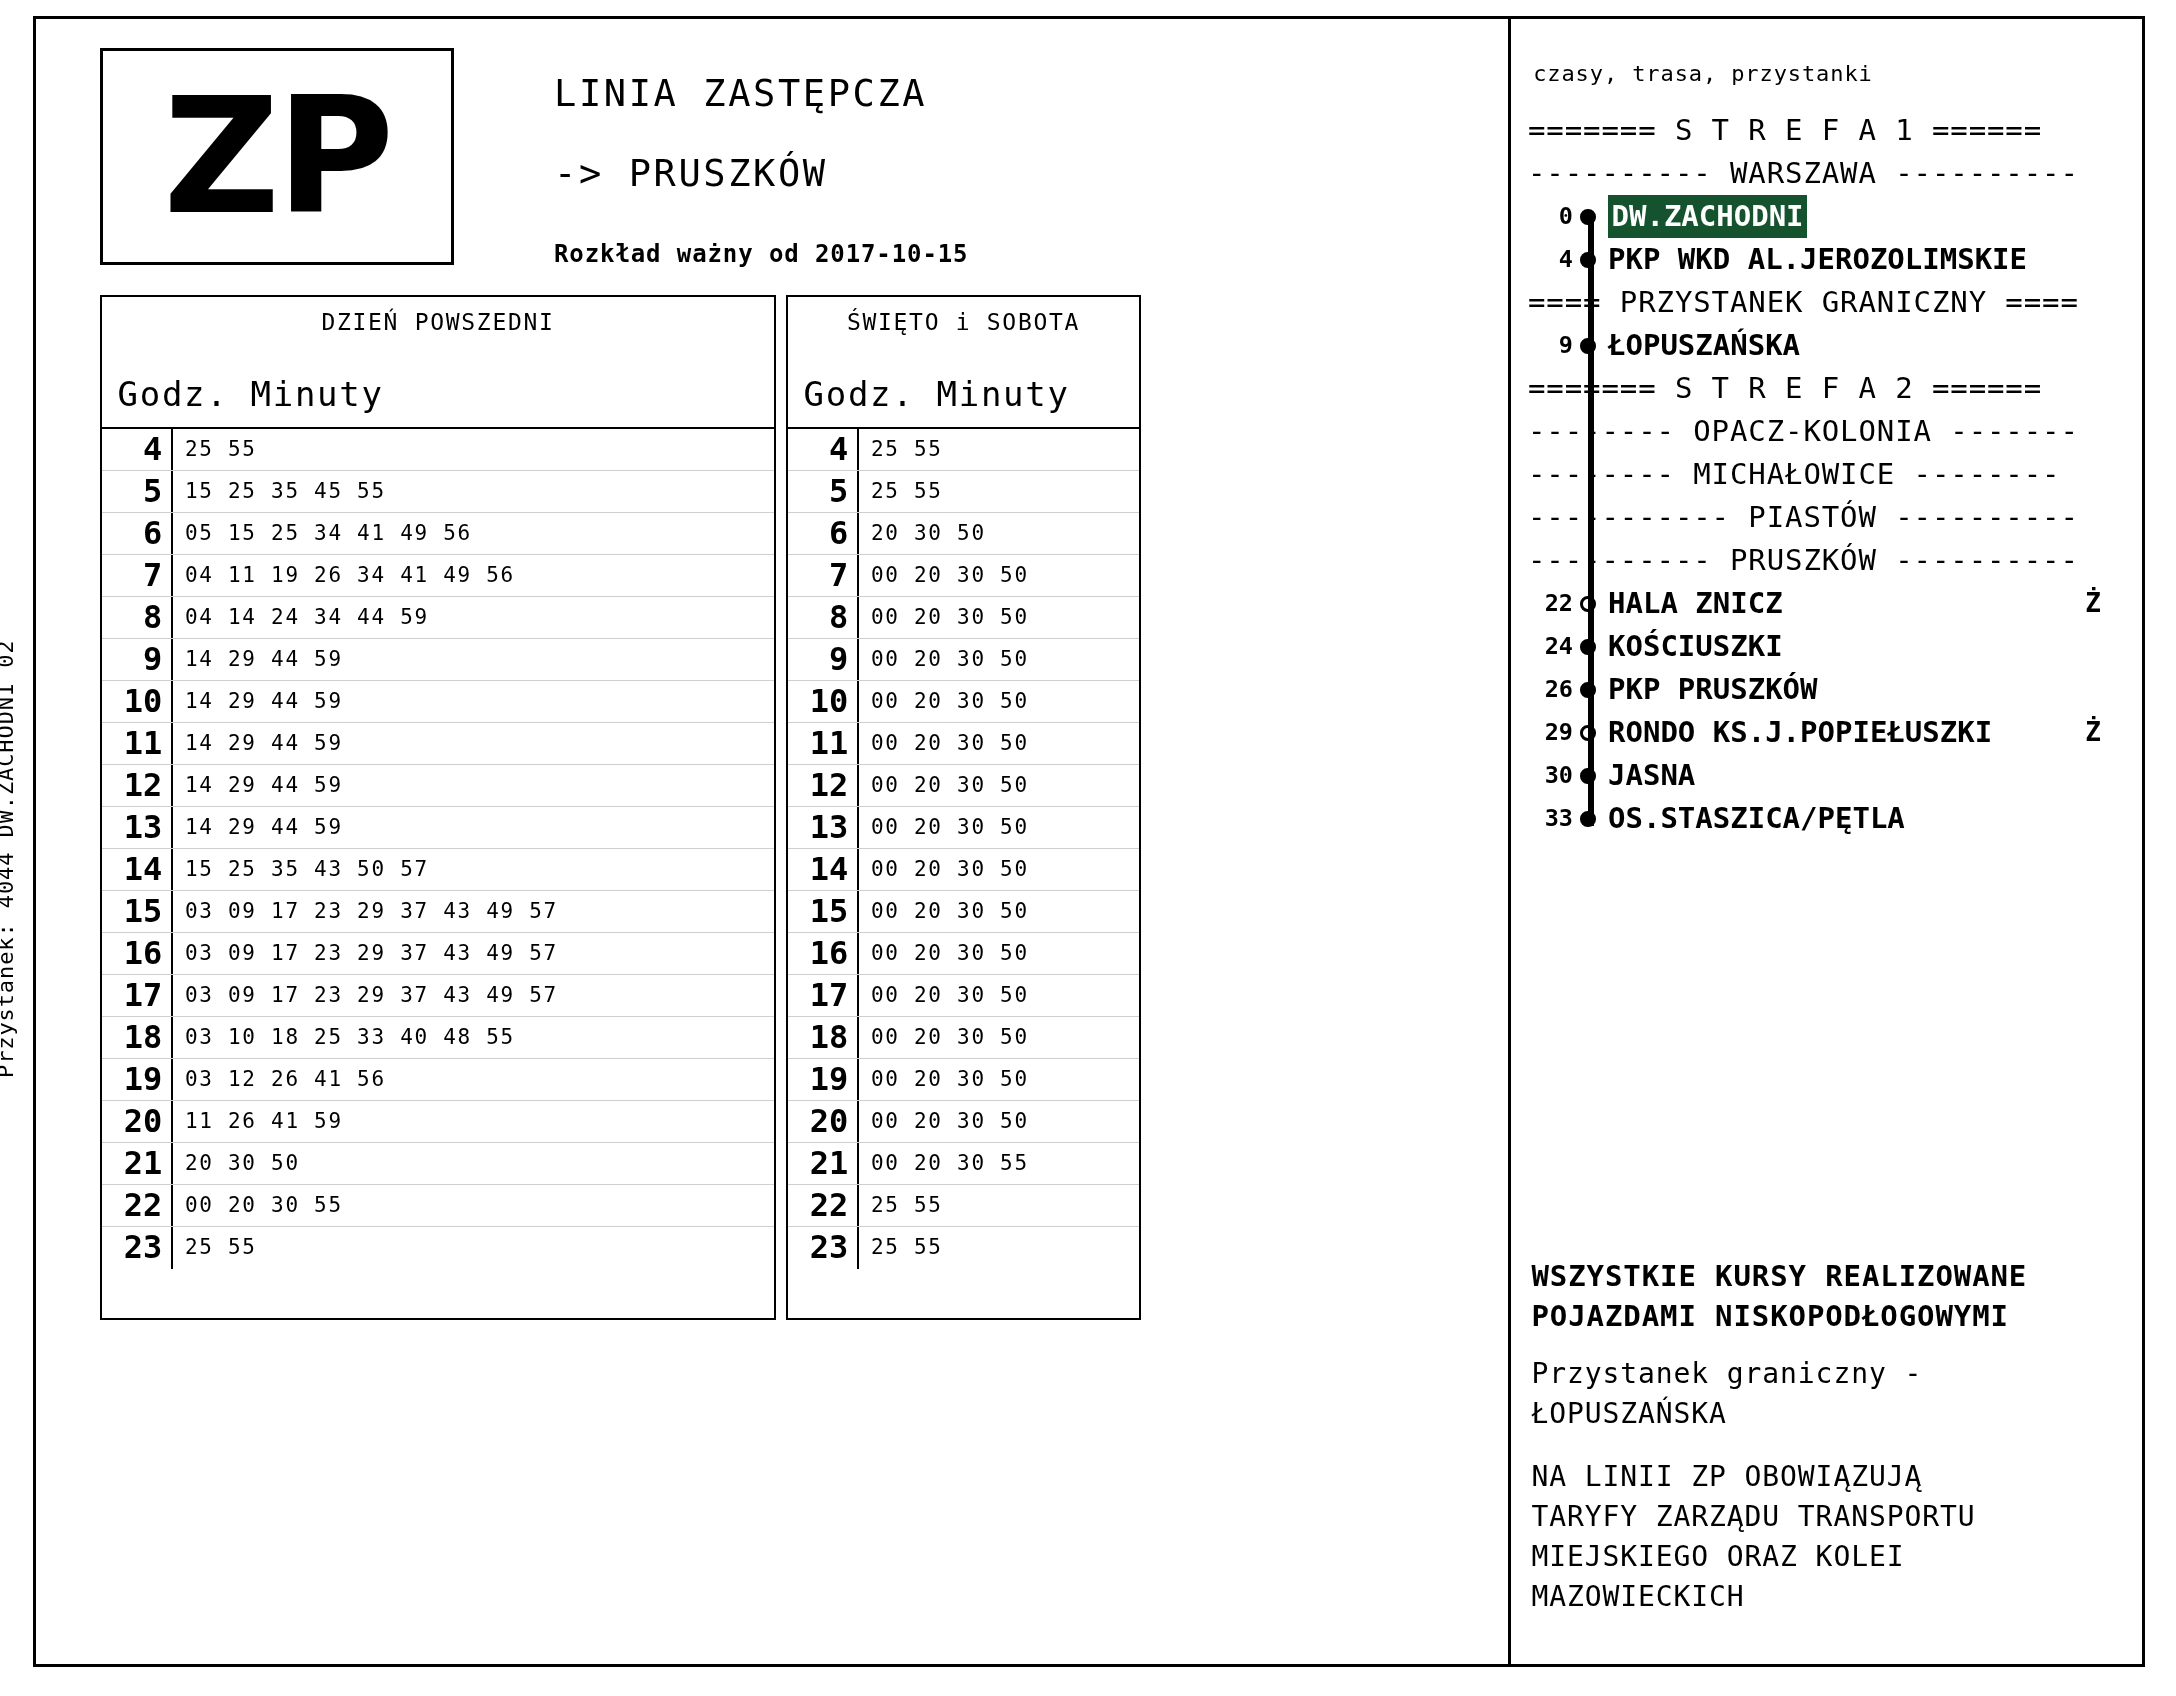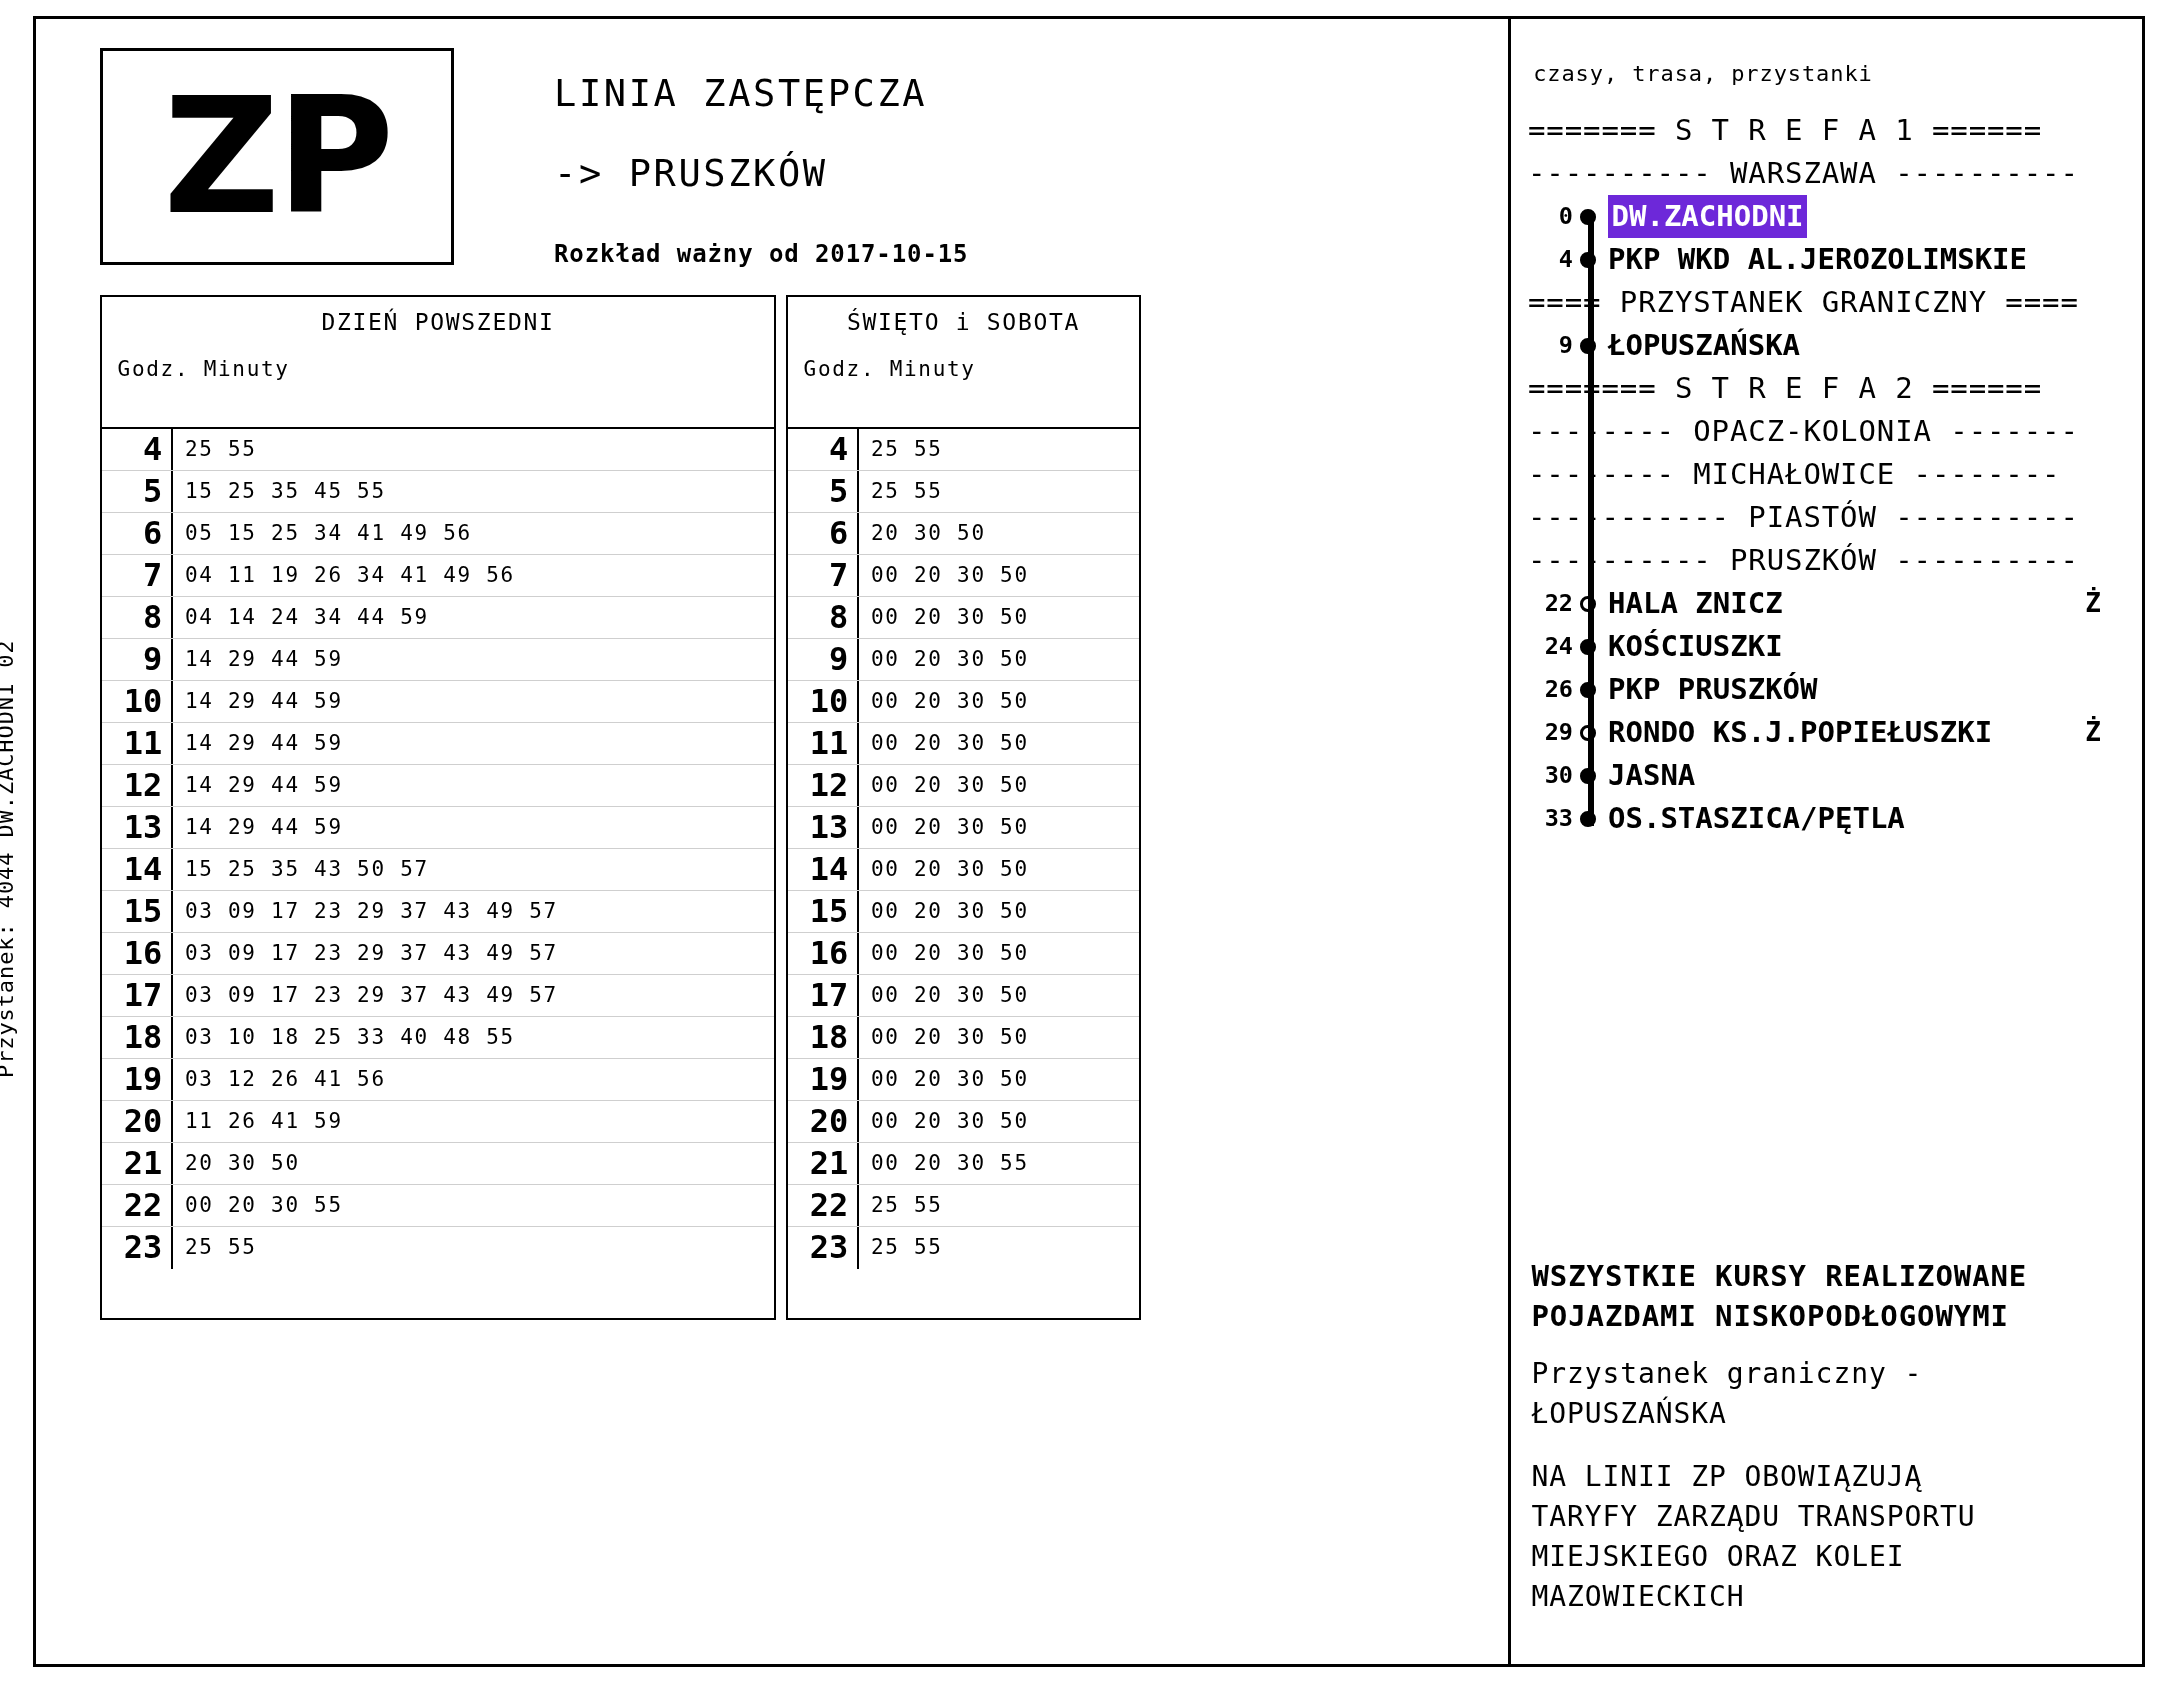--- a/index.html
+++ b/index.html
@@ -114,23 +114,23 @@
     position: absolute;
     top: 12px;
     left: 0;
     width: 100%;
     text-align: center;
     font-size: 23px;
     letter-spacing: 1.7px;
   }
   .tt-sub {
     position: absolute;
-    top: 60px;
+    top: 77px;
     left: 15.6px;
-    font-size: 21px;
+    font-size: 34px;
     letter-spacing: 1.7px;
   }
   .tt-body {
     position: relative;
   }
   .row {
     display: flex;
     align-items: stretch;
     height: 42px;
     border-bottom: 0.9px solid #cfcfcf;
@@ -228,21 +228,21 @@
   .stop .dot.hollow { background: #fff; }
   .stop .sname {
     position: absolute;
     left: 80px;
     font-size: 29px;
     font-weight: bold;
     letter-spacing: 0px;
     line-height: 43px;
   }
   .stop .sname.hl {
-    background: #6d28d9;
+    background: #14532d;
     color: #fff;
     padding: 0 3.5px;
   }
   .stop .zmark {
     position: absolute;
     right: 35px;
     font-size: 26px;
     font-weight: bold;
     line-height: 43px;
   }

